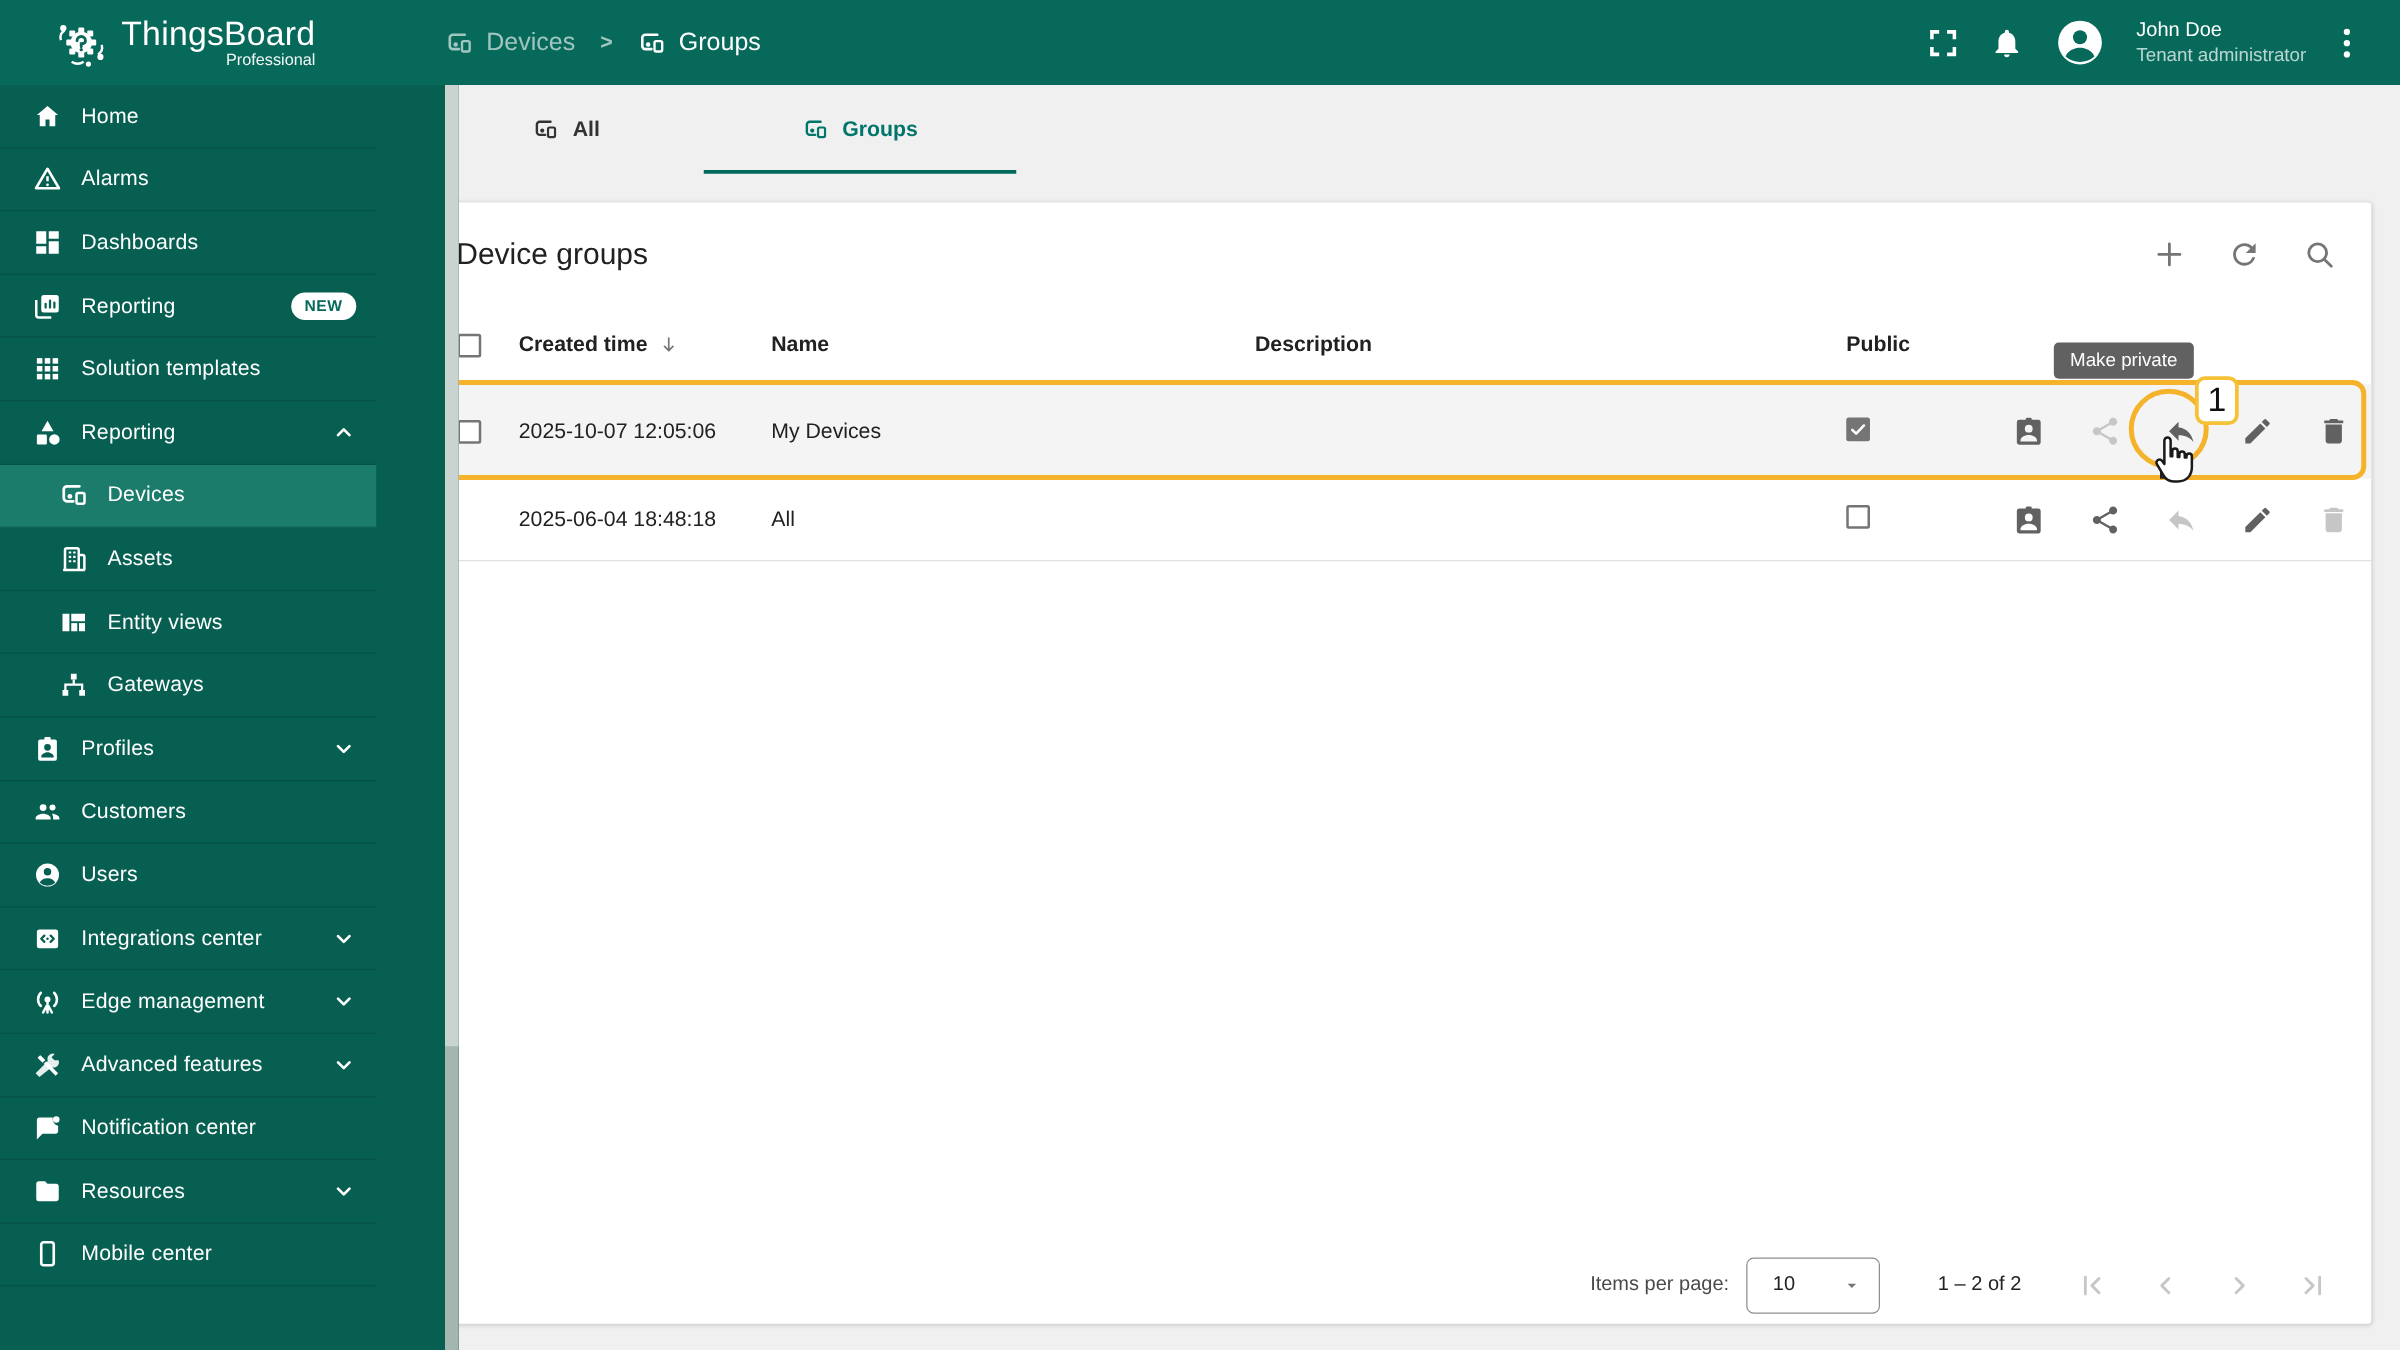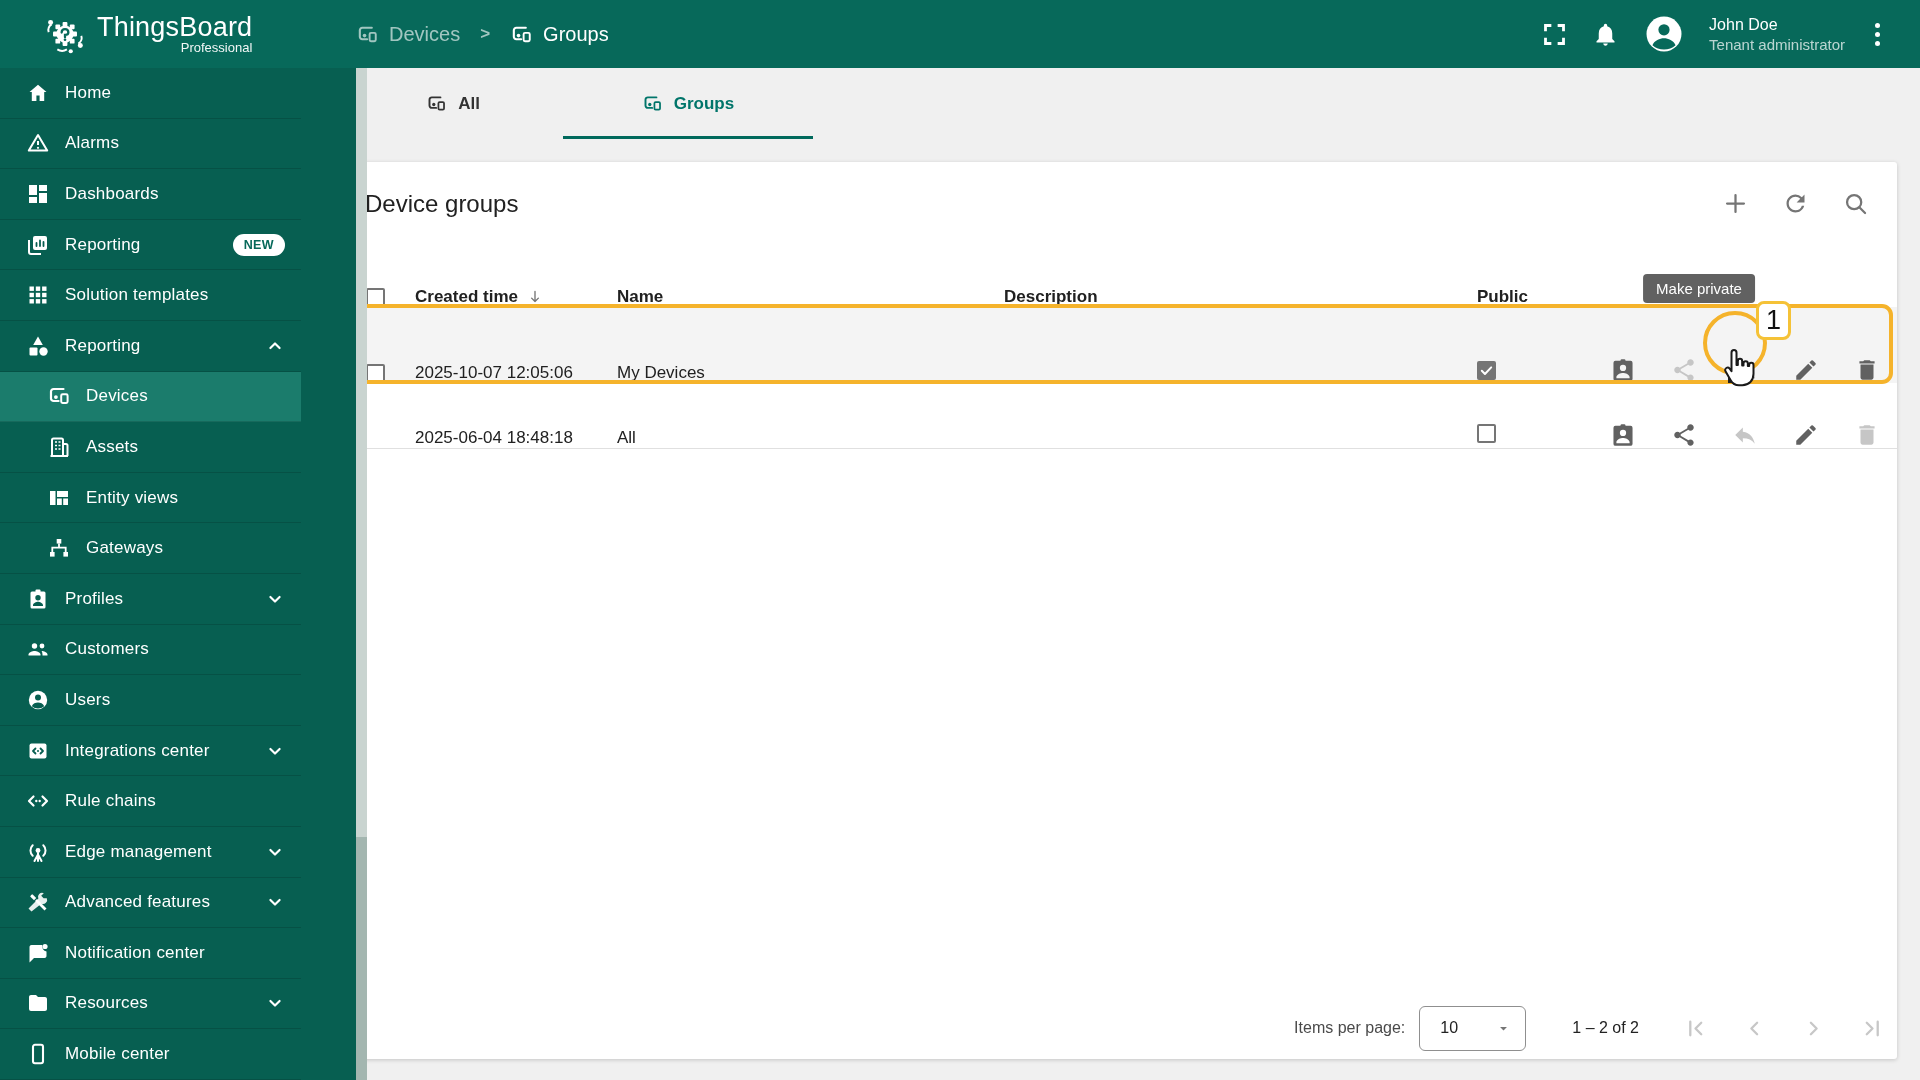--- a/index.html
+++ b/index.html
@@ -66,21 +66,21 @@
   .tab-groups{width:250px;color:var(--accent)}
   .tab-indicator{position:absolute;left:251px;bottom:0;width:250px;height:3px;background:var(--indicator)}
 
   .card{position:relative;margin:23px 0 0 23px;width:1562px;height:897px;background:var(--card-bg);border-radius:3px;box-shadow:0 1px 4px rgba(0,0,0,.18);display:flex;flex-direction:column}
   .card-head{height:83px;display:flex;align-items:center;padding:0 28px 0 30px;flex:0 0 auto}
   .card-title{font-size:24px;font-weight:500;color:var(--ink)}
   .card-tools{margin-left:auto;display:flex;gap:33px}
   .tool-btn{background:none;border:none;color:var(--icon-light);cursor:pointer;display:flex}
   .tool-btn svg{width:27px;height:27px}
 
-  .thead,.trow{display:flex;align-items:flex-end}
+  .thead,.trow{display:flex;align-items:center}
   .thead{height:62px;flex:0 0 auto}
   .th{font-size:17px;font-weight:700;color:var(--ink)}
   .c-check{width:80px;display:flex;justify-content:center;flex:0 0 auto}
   .c-created{width:202px;flex:0 0 auto;display:flex;align-items:center;gap:8px}
   .c-name{width:387px;flex:0 0 auto}
   .c-desc{flex:1 1 auto}
   .c-public{width:160px;flex:0 0 auto;padding-left:45px}
   .c-actions{width:305px;flex:0 0 auto;display:flex}
   .sort-ic{width:18px;height:18px;color:var(--icon-light)}
 
@@ -89,21 +89,21 @@
   .row2{height:66px;border-bottom:1px solid #E0E0E0}
   .cb{width:19px;height:19px;border:2px solid var(--icon-light);border-radius:2px;background:#fff;display:inline-flex;align-items:center;justify-content:center;cursor:pointer}
   .cb.checked{background:var(--icon-light)}
   .cb svg{width:15px;height:15px;color:#fff}
   .act{width:61px;display:flex;justify-content:center}
   .act-btn{background:none;border:none;color:var(--icon-gray);cursor:pointer;display:flex}
   .act-btn.disabled{color:var(--icon-disabled)}
   .act-btn svg{width:26px;height:26px}
 
   .tfill{flex:1 1 auto}
-  .paginator{height:62px;flex:0 0 auto;display:flex;align-items:center;justify-content:flex-end;}
+  .paginator{height:62px;flex:0 0 auto;display:flex;align-items:center;justify-content:flex-end;padding-right:22px}
   .pg-label{font-size:16px;color:#4A4A4A;margin-right:14px}
   .pg-select{width:107px;height:45px;border:1px solid #8F8F8F;border-radius:6px;display:flex;align-items:center;padding:0 14px 0 20px;cursor:pointer;background:#fff}
   .pg-size{font-size:16px;color:#222}
   .pg-caret{margin-left:auto;width:15px;height:15px;color:var(--icon-light)}
   .pg-range{font-size:16px;color:#222;margin:0 44px 0 46px}
   .pg-nav{display:flex;gap:34px;margin-right:12px}
   .pg-btn{background:none;border:none;color:#C7C7C7;display:flex;cursor:default}
   .pg-btn svg{width:25px;height:25px}
 
   
@@ -461,26 +461,20 @@
           <svg class="nav-ic">
             <use href="#i-integration"></use>
           </svg>
           <span class="nav-label">Integrations center</span>
           <svg class="nav-chev">
             <use href="#i-chev-down"></use>
           </svg>
         </div>
       <div class="nav-item">
           <svg class="nav-ic">
-            <use href="#i-rule"></use>
-          </svg>
-          <span class="nav-label">Rule chains</span>
-        </div>
-      <div class="nav-item">
-          <svg class="nav-ic">
             <use href="#i-edge"></use>
           </svg>
           <span class="nav-label">Edge management</span>
           <svg class="nav-chev">
             <use href="#i-chev-down"></use>
           </svg>
         </div>
       <div class="nav-item">
           <svg class="nav-ic">
             <use href="#i-tools"></use>

